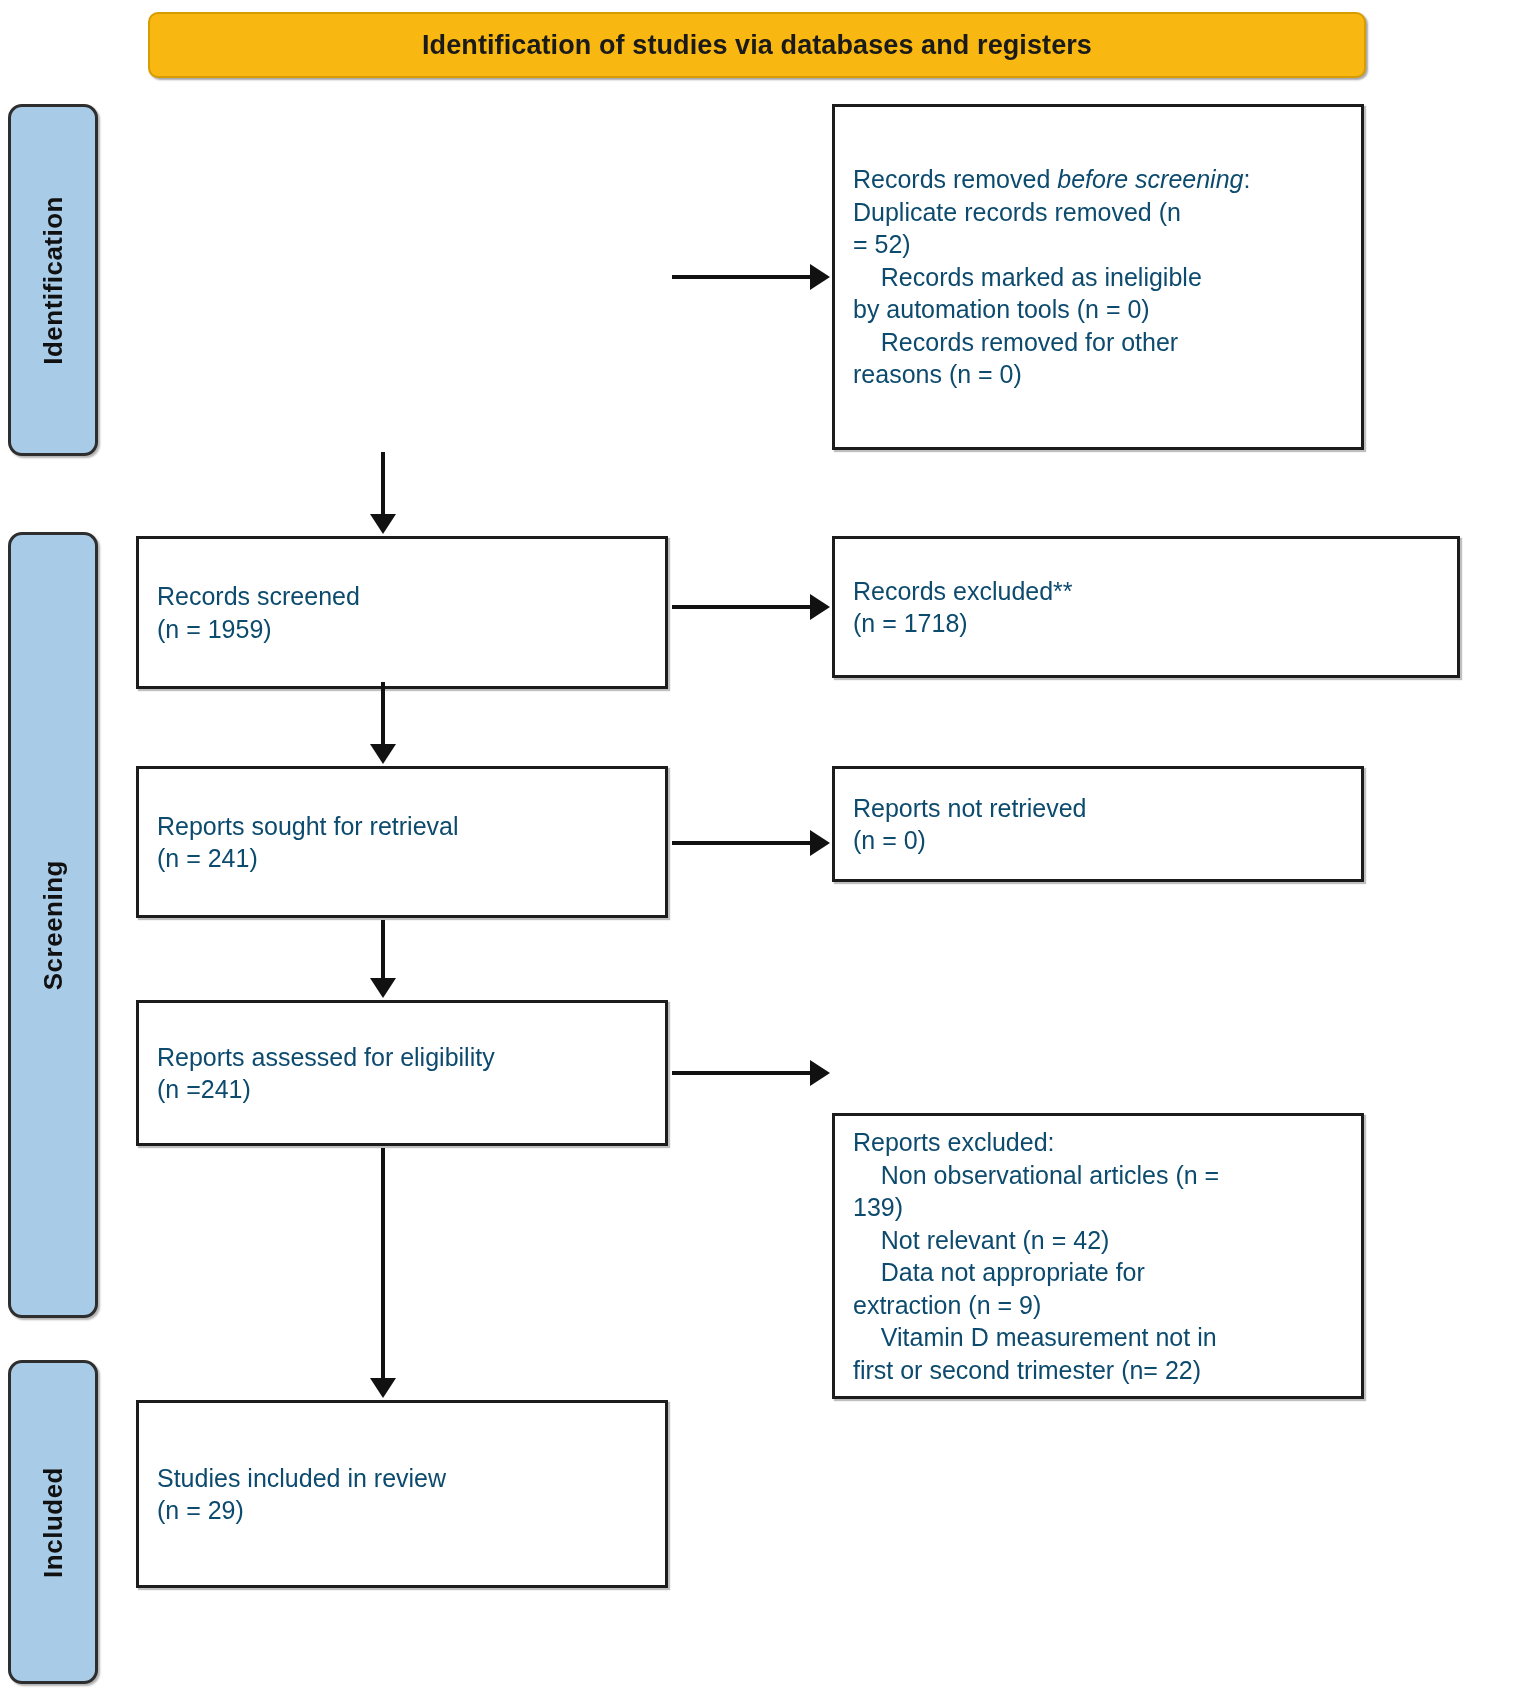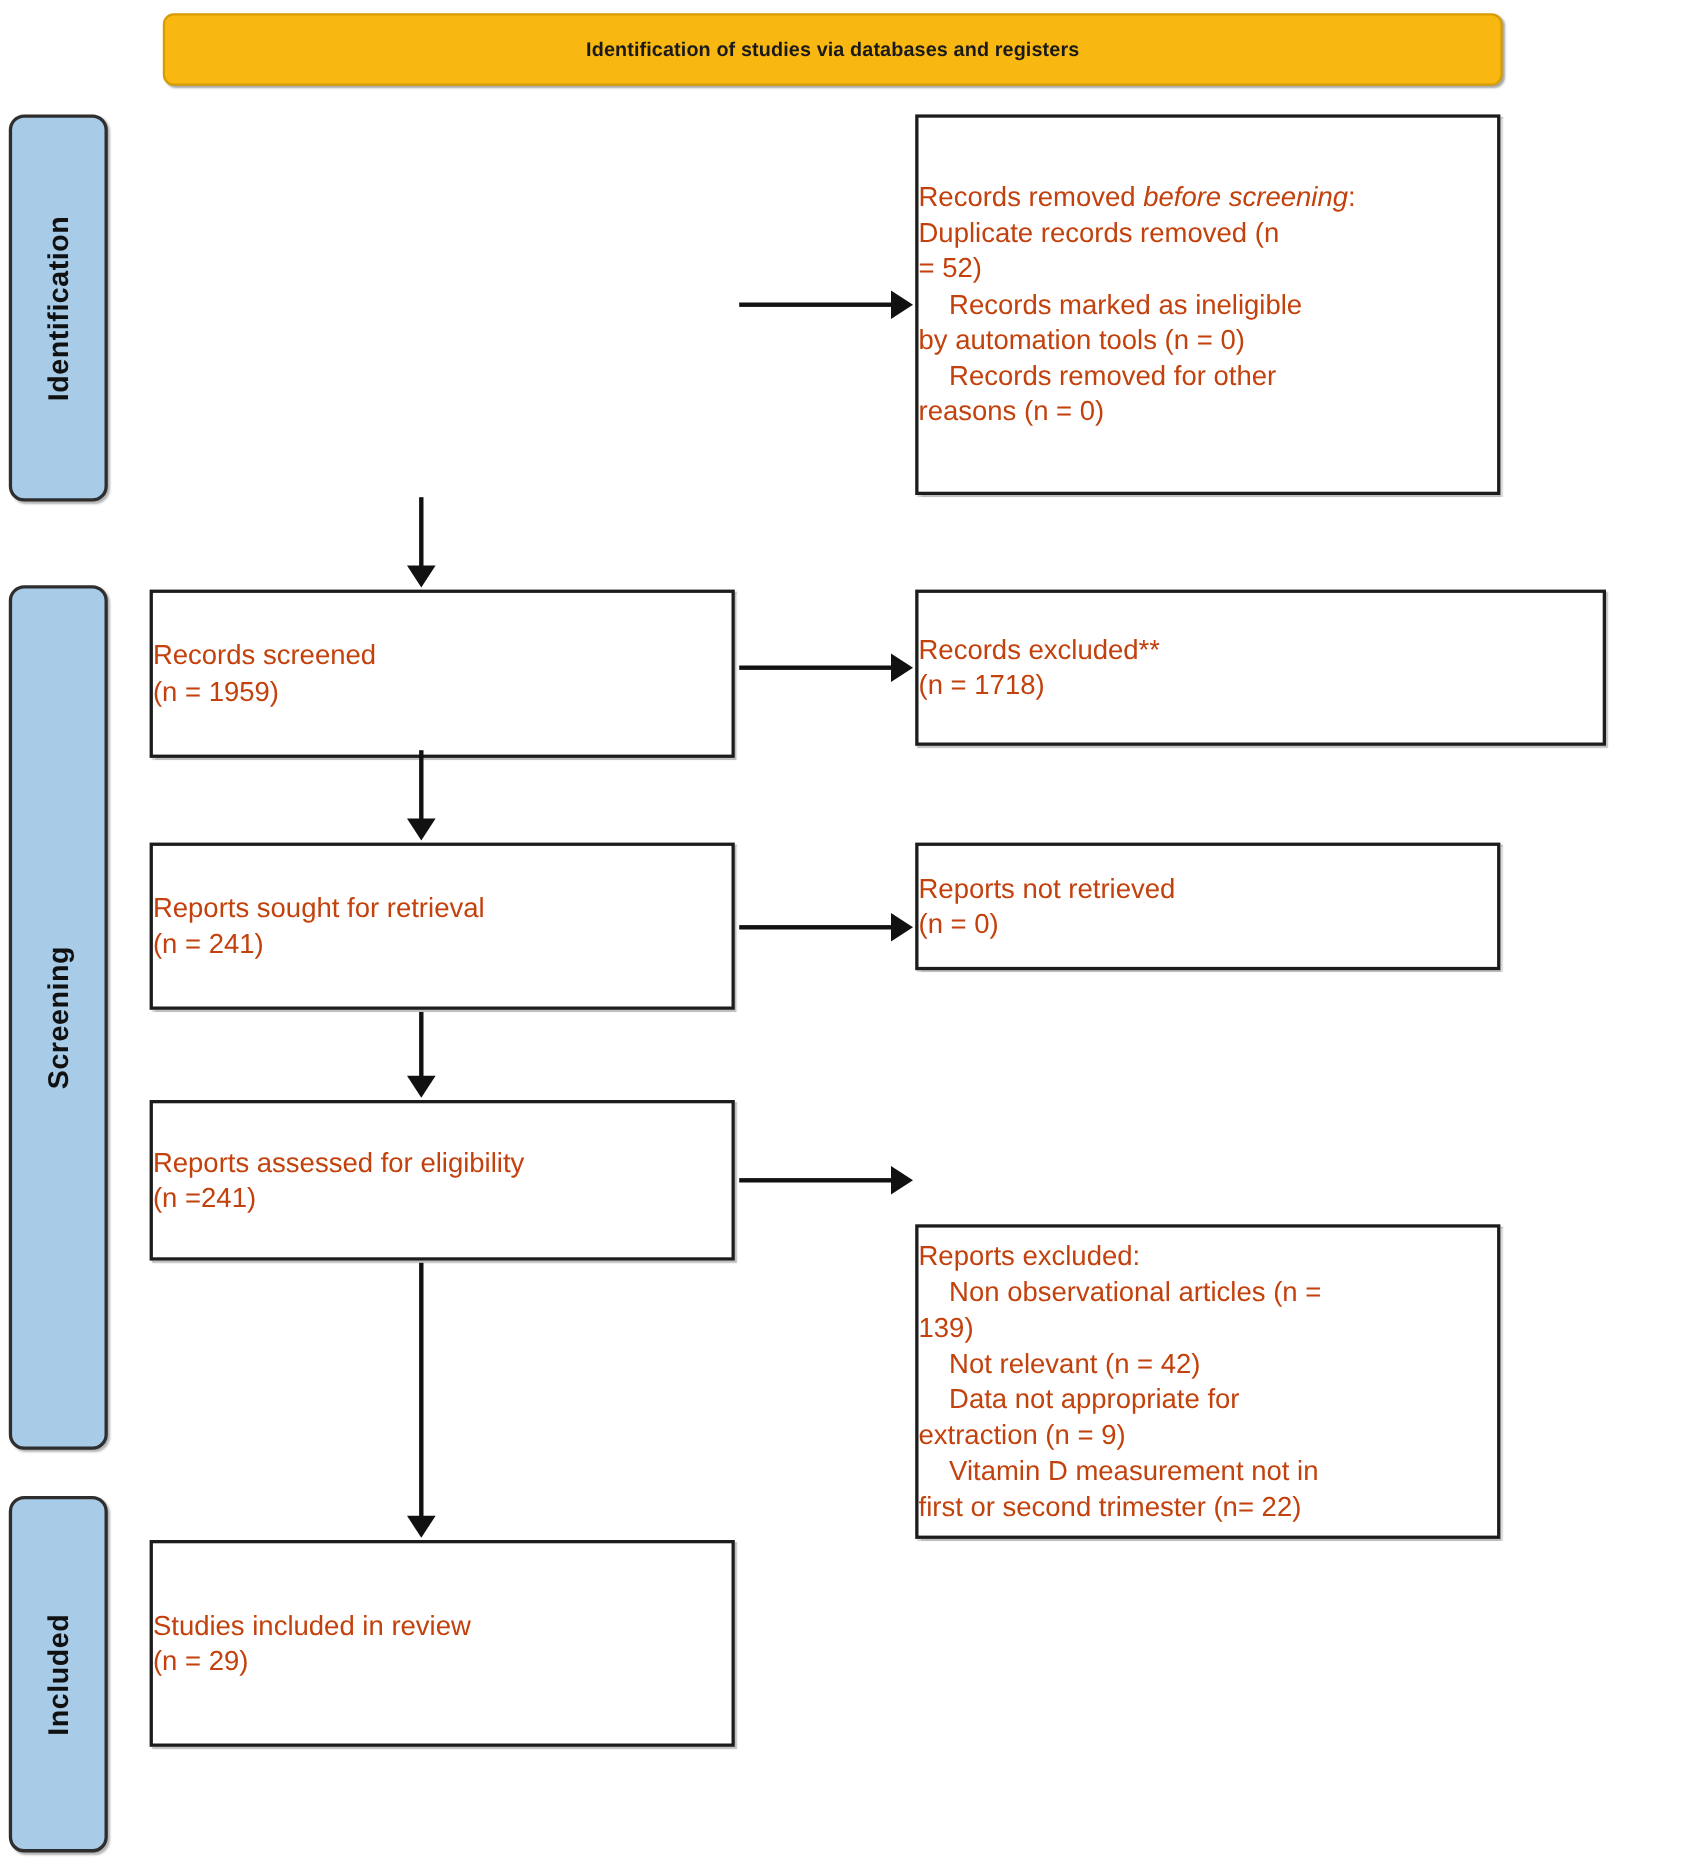--- a/index.html
+++ b/index.html
@@ -28,21 +28,21 @@
     background: #f5b301;
     background: #f8b711;
     border: 2px solid #d79c00;
     border-radius: 10px;
     box-shadow: 2px 2px 2px rgba(0,0,0,0.35);
     display: flex;
     align-items: center;
     justify-content: center;
   }
   .banner-text {
-    font-size: 18px;
+    font-size: 27px;
     font-weight: bold;
     color: #1a1a1a;
     letter-spacing: 0.1px;
     text-align: center;
   }
 
   
   .phase {
     position: absolute;
     left: 8px;
@@ -74,22 +74,22 @@
     background: #ffffff;
     border: 3px solid #1c1c1c;
     box-shadow: 2px 2px 1px rgba(0,0,0,0.25);
     box-sizing: border-box;
     display: flex;
     align-items: center;
   }
   .box-text {
     font-size: 25px;
     line-height: 1.30;
-    color: #c2410c;
-    padding: 0 0;
+    color: #0c4a6e;
+    padding: 0 18px;
     width: 100%;
     white-space: pre-wrap;
   }
   .box-text .ital { font-style: italic; }
 
   
   #box-identified   { left: 136px; top: 104px;  width: 532px; height: 346px; }
   #box-screened     { left: 136px; top: 536px;  width: 532px; height: 153px; }
   #box-sought       { left: 136px; top: 766px;  width: 532px; height: 152px; }
   #box-assessed     { left: 136px; top: 1000px; width: 532px; height: 146px; }

